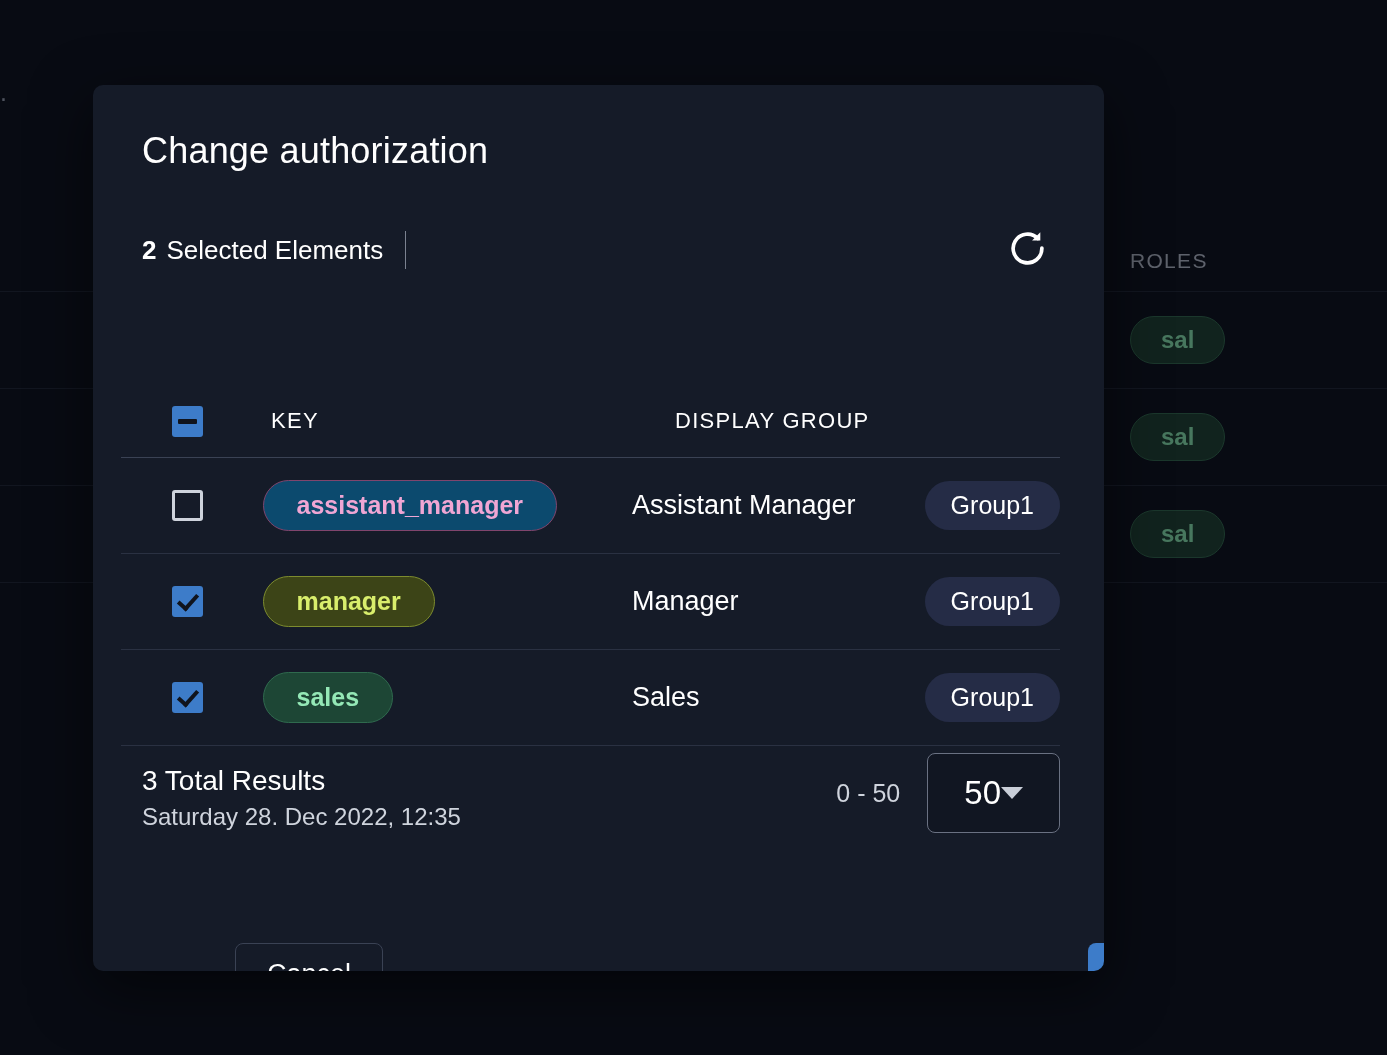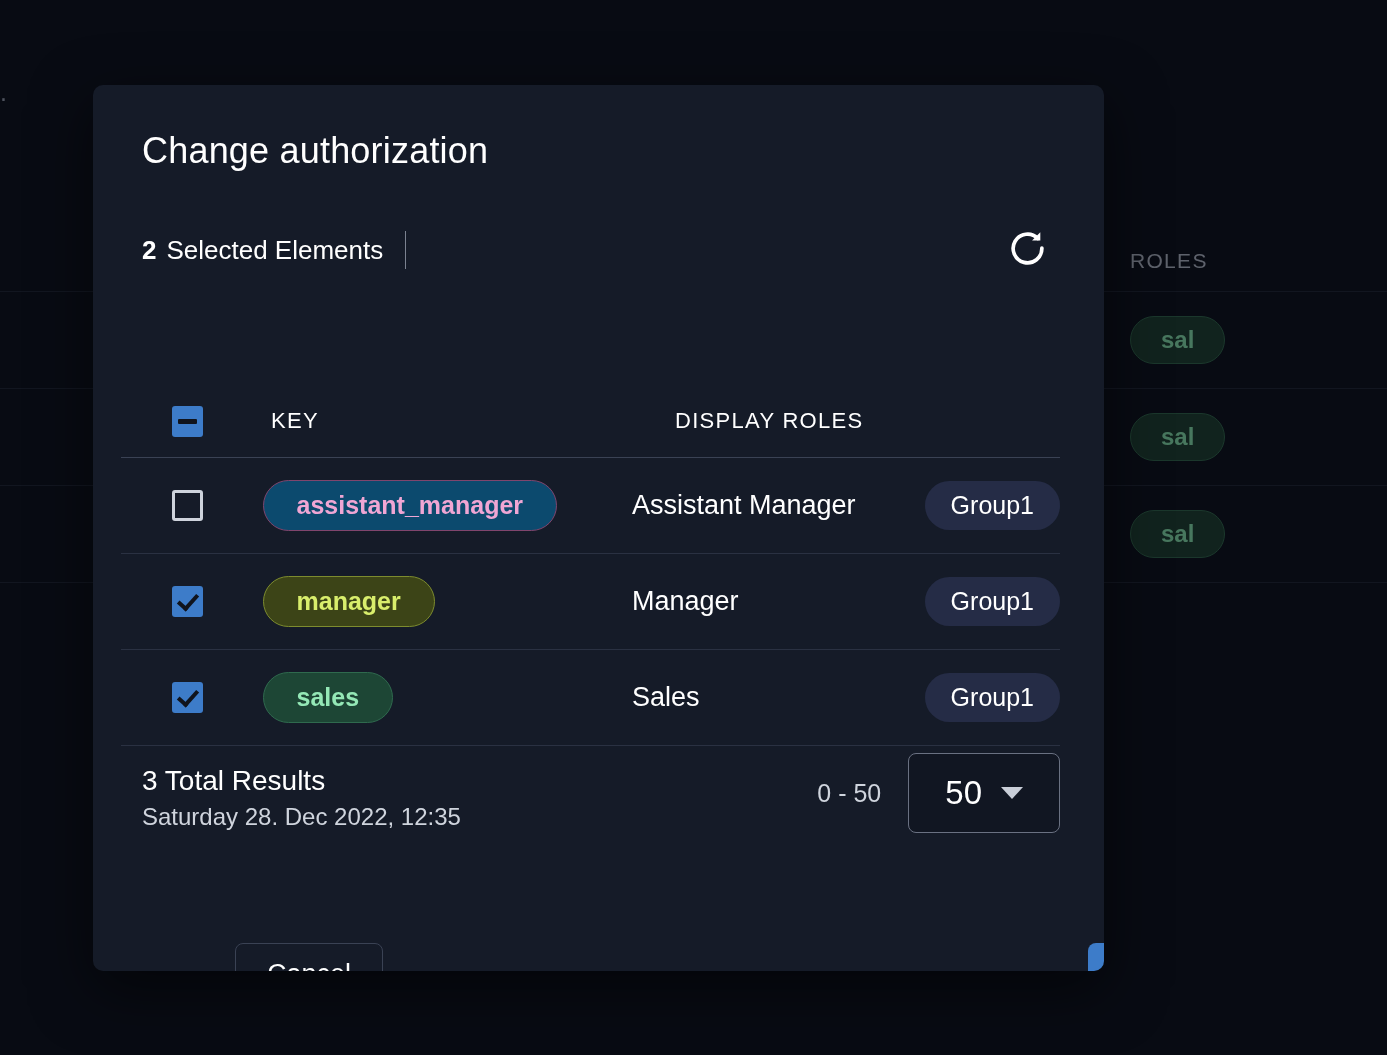--- a/index.html
+++ b/index.html
@@ -312,21 +312,20 @@
     padding: 0 36px;
     background: #11172235;
     background: rgba(14,19,30,0.55);
     border: 1px solid #6a7182;
     border-radius: 8px;
     color: #ffffff;
     font-size: 33px;
     font-family: inherit;
     display: flex;
     align-items: center;
-    gap: 19px;
     cursor: pointer;
   }
 
   .caret-down {
     width: 0; height: 0;
     border-left: 11px solid transparent;
     border-right: 11px solid transparent;
     border-top: 12px solid #c9ced8;
   }
 
@@ -416,21 +415,21 @@
     </svg>
   </button>
 
   <div id="auth-table">
 
     <div class="tr header-row">
       <div class="c-check">
         <span class="cb indeterminate"></span>
       </div>
       <div class="c-key"><span class="th-text">KEY</span></div>
-      <div class="c-display"><span class="th-text">DISPLAY ROLES</span></div>
+      <div class="c-display"><span class="th-text">DISPLAY GROUP</span></div>
     </div>
 
     <div class="tr data-row">
       <div class="c-check">
         <span class="cb unchecked"></span>
       </div>
       <div class="c-key">
         <span class="key-pill tone-purple">assistant_manager</span>
       </div>
       <div class="c-display">

